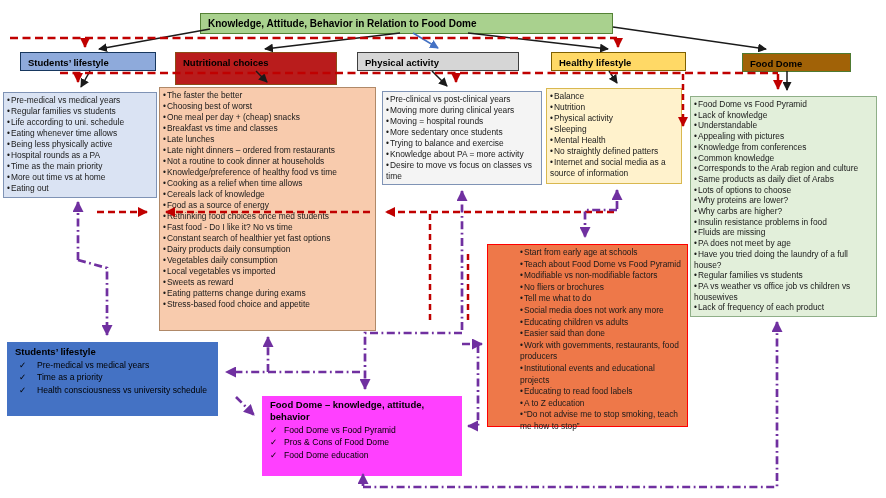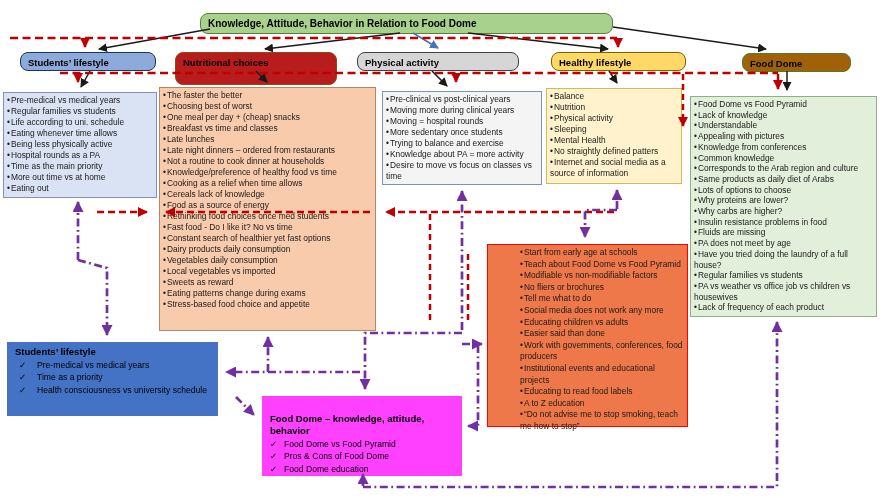--- a/index.html
+++ b/index.html
@@ -1,19 +1,19 @@
 <!DOCTYPE html>
 <html><head>
 <meta charset="utf-8">
 <style>
   html,body{margin:0;padding:0;background:#fff;}
   #canvas{position:relative;width:886px;height:498px;background:#fff;overflow:hidden;
           font-family:"Liberation Sans",sans-serif;}
   .hdr{position:absolute;box-sizing:border-box;font-weight:bold;font-size:9.5px;color:#000;
-       padding:4px 0 0 7px;border-radius:8px;}
+       padding:4px 0 0 7px;}
   #title-box{left:200px;top:13px;width:413px;height:21px;background:#A9D18E;
              border:1.2px solid #548235;font-size:10px;padding-top:4px;}
   #h-students{left:20px;top:52px;width:136px;height:19px;background:#8EAADB;border:1.2px solid #17375E;}
   #h-nutritional{left:175px;top:52px;width:162px;height:33px;background:#b91c1c;border:1.2px solid #8C4B16;}
   #h-physical{left:357px;top:52px;width:162px;height:19px;background:#D6D6D6;border:1.2px solid #3F3F3F;}
   #h-healthy{left:551px;top:52px;width:135px;height:19px;background:#FFD966;border:1.2px solid #7F6000;}
   #h-fooddome{left:742px;top:53px;width:109px;height:19px;background:#a16207;border:1.2px solid #4E7A31;}
 
   ul{margin:0;list-style:none;}
   .list{position:absolute;box-sizing:border-box;font-size:8.4px;line-height:11px;color:#1a1a1a;
@@ -28,21 +28,21 @@
 
   .summary{position:absolute;box-sizing:border-box;color:#000;}
   #summary-students{left:7px;top:342px;width:211px;height:74px;background:#4472C4;}
   #summary-fooddome{left:262px;top:396px;width:200px;height:80px;background:#FF40FF;}
   .sum-title{font-weight:bold;font-size:9.5px;line-height:12px;padding:4px 8px 0;}
   .checks{font-size:8.6px;line-height:12.4px;padding:1px 4px 0 0;}
   .checks li{position:relative;padding-left:30px;}
   .checks li::before{content:"\2713";position:absolute;left:12px;}
   #summary-fooddome .checks li{padding-left:22px;}
   #summary-fooddome .checks li::before{left:8px;}
-  #summary-fooddome .sum-title{padding-top:17px;}
+  #summary-fooddome .sum-title{padding-top:3px;}
 
   #connectors{position:absolute;left:0;top:0;pointer-events:none;}
 </style>
 </head>
 <body>
 
 <div id="canvas">
 
   <div id="title-box" class="hdr">Knowledge, Attitude, Behavior in Relation to Food Dome</div>
 
@@ -126,21 +126,21 @@
 
   <ul id="action-box" class="list">
       <li>Start from early age at schools</li>
       <li>Teach about Food Dome vs Food Pyramid</li>
       <li>Modifiable vs non-modifiable factors</li>
       <li>No fliers or brochures</li>
       <li>Tell me what to do</li>
       <li>Social media does not work any more</li>
       <li>Educating children vs adults</li>
       <li>Easier said than done</li>
-      <li>Work with governments, conferences, food producers</li>
+      <li>Work with governments, restaurants, food producers</li>
       <li>Institutional events and educational projects</li>
       <li>Educating to read food labels</li>
       <li>A to Z education</li>
       <li>“Do not advise me to stop smoking, teach me how to stop”</li>
     </ul>
 
   <div id="summary-students" class="summary">
     <div class="sum-title">Students’ lifestyle</div>
     <ul class="checks">
         <li>Pre-medical vs medical years</li>

